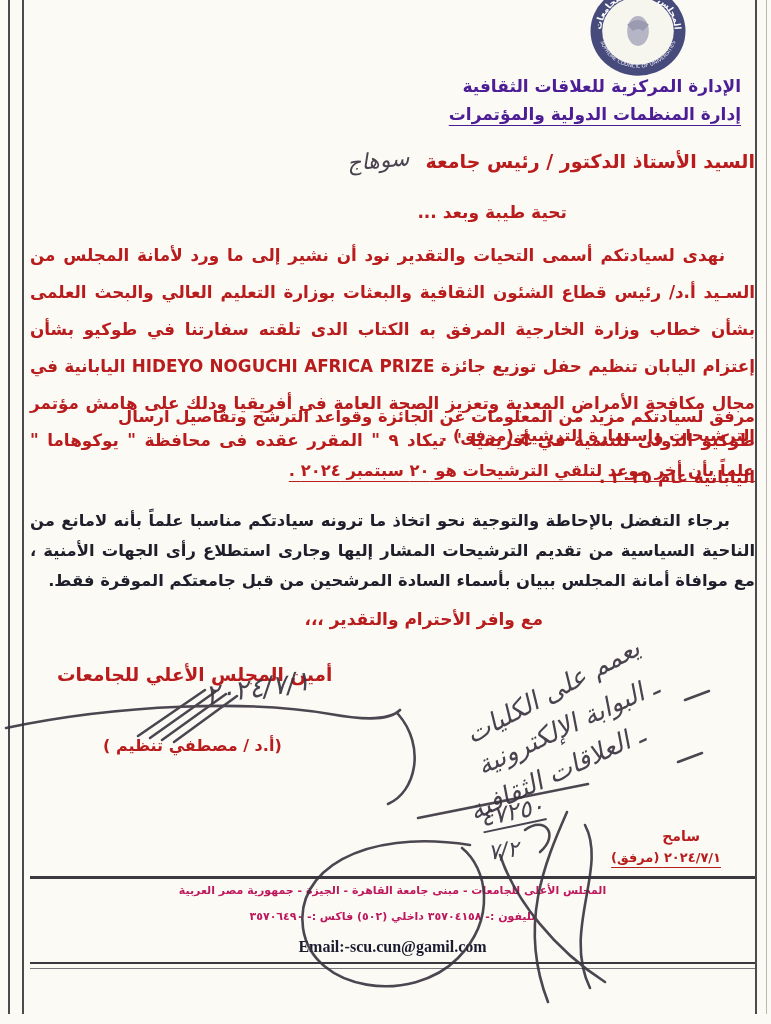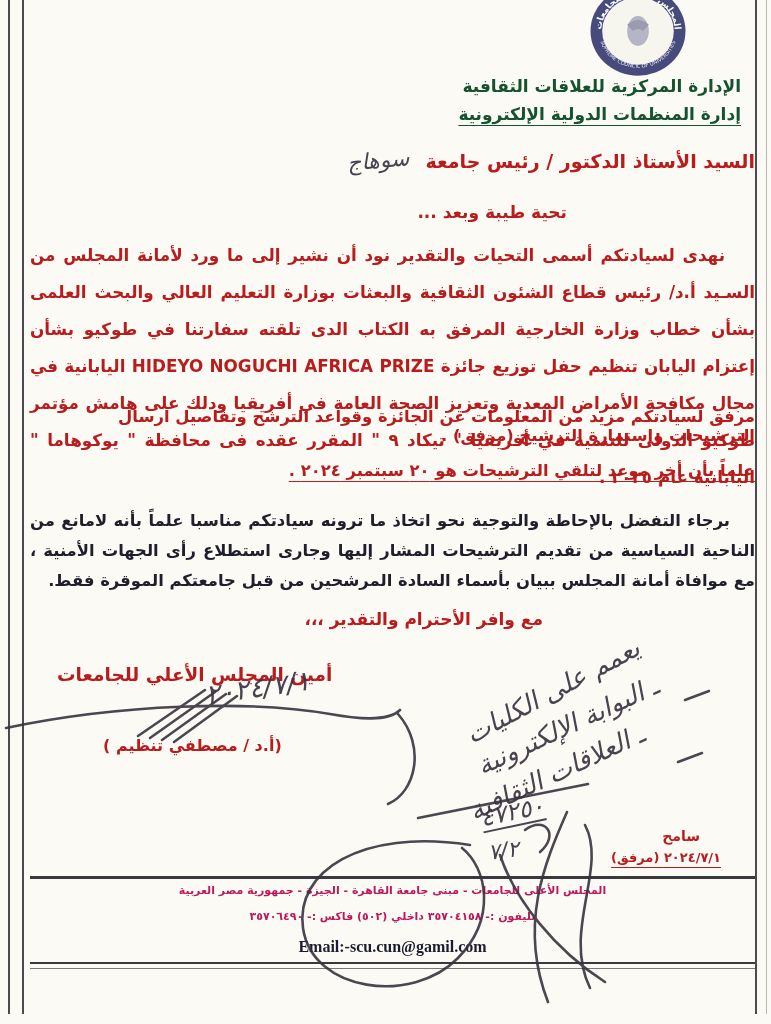--- a/index.html
+++ b/index.html
@@ -2,21 +2,21 @@
 <html lang="ar" dir="rtl"><head>
 <meta charset="utf-8">
 <style>
   html,body{margin:0;padding:0;}
   body{background:#e8e6e0;font-family:"DejaVu Sans",sans-serif;}
   #page{position:relative;width:771px;height:1024px;background:#fbfaf5;overflow:hidden;
         margin:0 auto;color:#23222c;direction:rtl;}
   .abs{position:absolute;}
   .vline{position:absolute;top:0;height:1014px;background:#4a4a4f;}
   .printed{font-weight:bold;color:#b91c1c;}
-  .dept{font-size:17px;font-weight:bold;color:#14532d;}
+  .dept{font-size:17px;font-weight:bold;color:#4c1d95;}
   .para{width:725px;text-align:justify;text-align-last:right;font-size:16.8px;line-height:37px;}
   .para3{line-height:30px;font-size:16.4px;color:#1f1e2b;}
   .underline{text-decoration:underline;text-underline-offset:5px;}
   .hw{color:#3a3442;font-style:italic;opacity:.92;white-space:nowrap;}
   .ann{font-size:26px;transform-origin:center;}
   .rule{position:absolute;background:#3a3a3e;}
   .footer-text{width:725px;left:30px;text-align:center;font-size:11px;font-weight:bold;color:#be185d;}
   svg{display:block;}
 </style>
 </head>
@@ -42,21 +42,21 @@
       <text font-size="11" font-weight="bold" fill="#ffffff" font-family="DejaVu Sans, sans-serif">
         <textPath href="#arcTop" startOffset="50%" text-anchor="middle">المجلس الأعلى للجامعات</textPath>
       </text>
       <text font-size="6.5" fill="#e9e9f2" font-family="DejaVu Sans, sans-serif">
         <textPath href="#arcBot" startOffset="50%" text-anchor="middle">SUPREME COUNCIL OF UNIVERSITIES</textPath>
       </text>
     </svg>
   </div>
 
   <div class="abs dept" style="right:30px;top:76px;">الإدارة المركزية للعلاقات الثقافية</div>
-  <div class="abs dept underline" style="right:30px;top:104px;">إدارة المنظمات الدولية الإلكترونية</div>
+  <div class="abs dept underline" style="right:30px;top:104px;">إدارة المنظمات الدولية والمؤتمرات</div>
 
   <div class="abs" style="right:16px;top:148px;font-size:19px;">
     <span class="printed" style="font-size:19px;">السيد الأستاذ الدكتور /  رئيس جامعة</span>
     <span class="hw" style="font-size:22px;display:inline-block;transform:rotate(-5deg);margin-right:10px;">سوهاج</span>
   </div>
 
   <div class="abs printed" style="right:204px;top:202px;font-size:17px;">تحية طيبة وبعد ...</div>
 
   <div class="abs printed para" style="right:16px;top:237px;text-indent:30px;">نهدى لسيادتكم أسمى التحيات والتقدير نود أن نشير إلى ما ورد لأمانة المجلس من السـيد أ.د/ رئيس قطاع الشئون الثقافية والبعثات بوزارة التعليم العالي والبحث العلمى  بشأن خطاب وزارة الخارجية المرفق به الكتاب الدى تلقته سفارتنا في طوكيو بشأن إعتزام اليابان تنظيم حفل توزيع جائزة HIDEYO NOGUCHI AFRICA PRIZE اليابانية في مجال مكافحة الأمراض المعدية وتعزيز الصحة العامة في أفريقيا ودلك على هامش مؤتمر طوكيو الدولى للتنمية في أفريقيا " تيكاد ٩ " المقرر عقده فى محافظة " يوكوهاما " اليابانية عام ٢٠٢٥ .</div>
 

